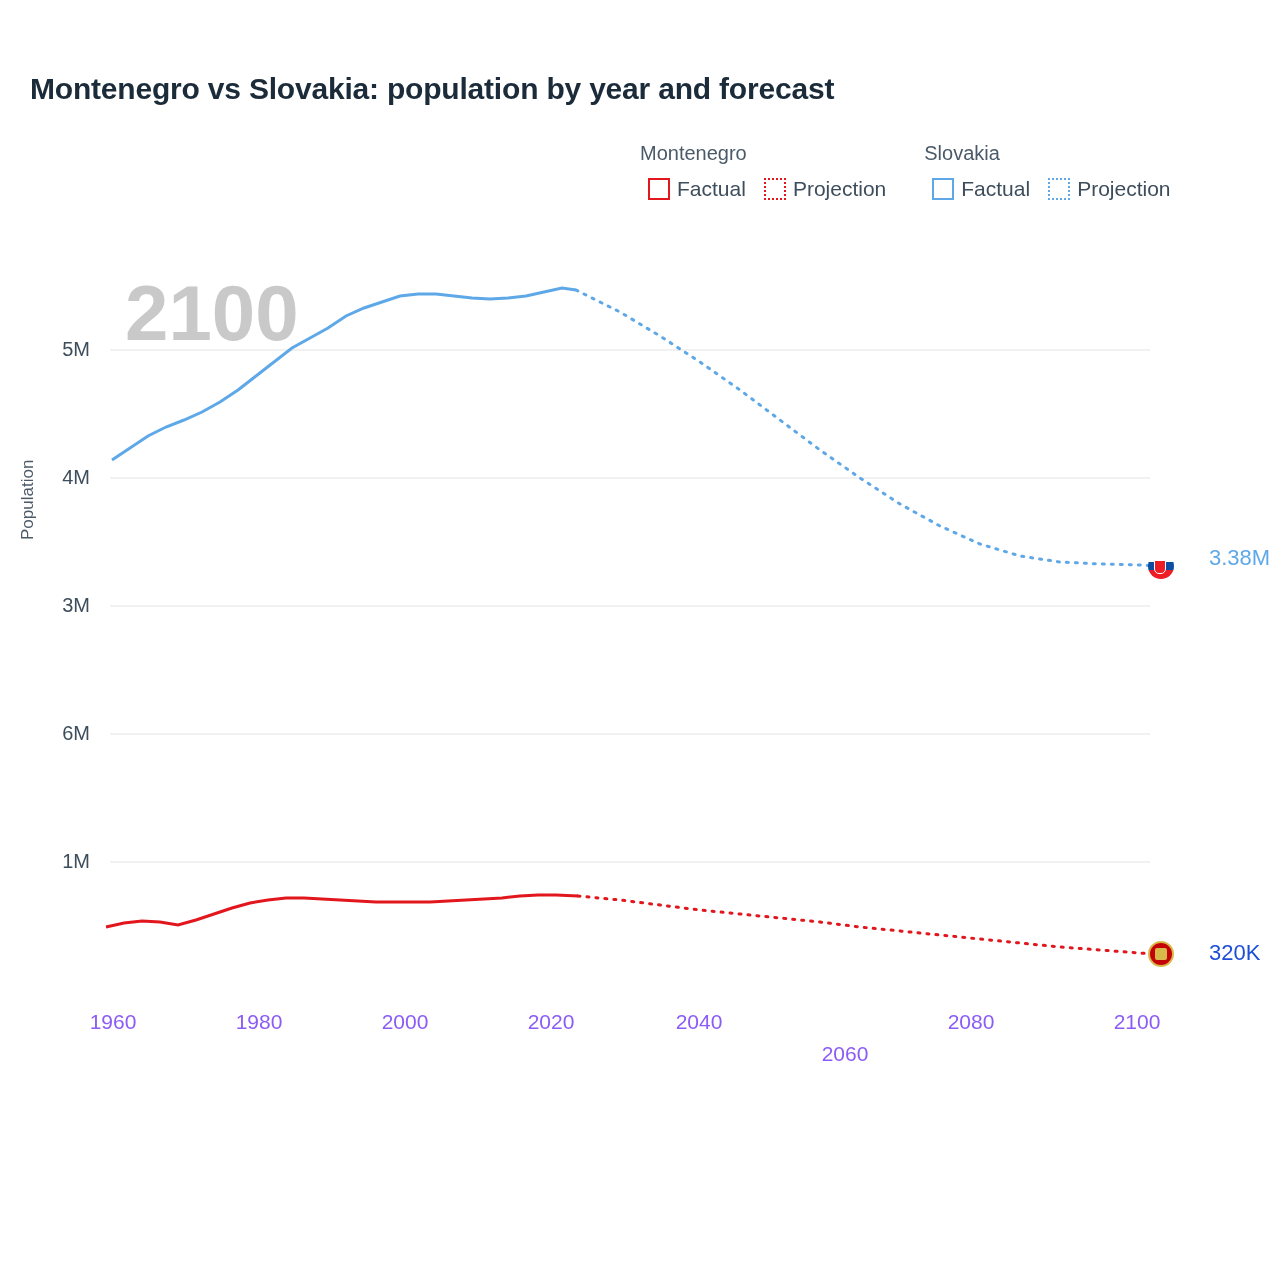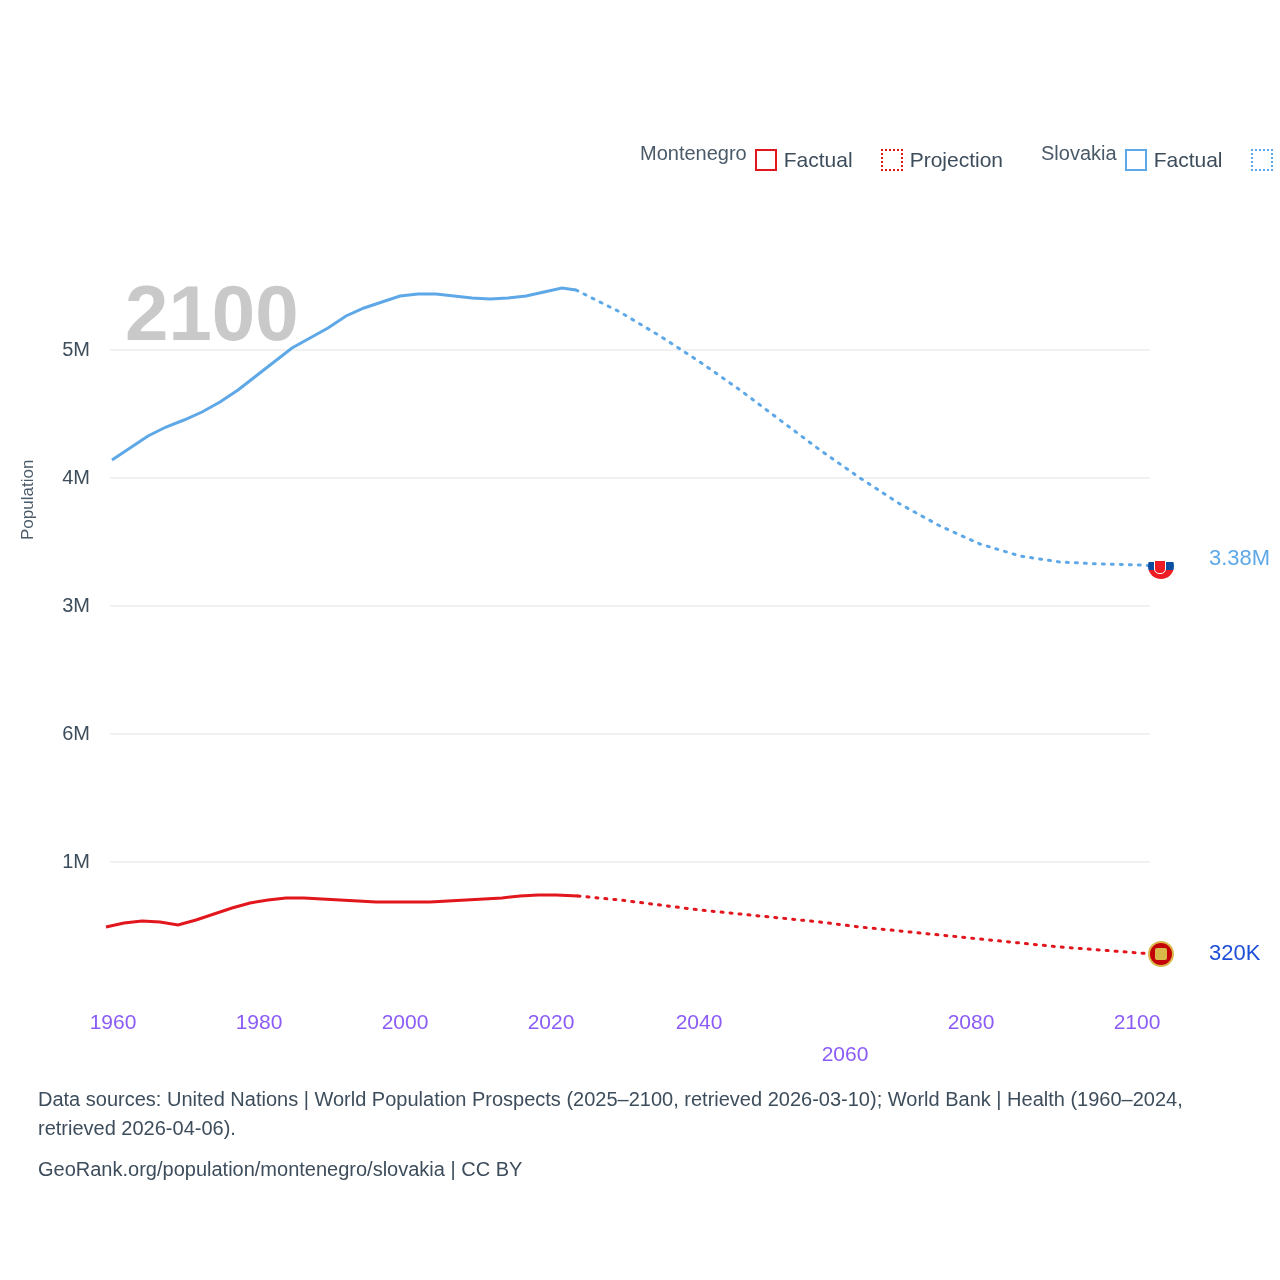--- a/index.html
+++ b/index.html
@@ -33,29 +33,30 @@
   .legend {
     position: absolute;
     left: 640px;
     top: 142px;
     display: flex;
     gap: 38px;
     align-items: flex-start;
   }
   .legend-group {
     display: flex;
+    flex-direction: column;
   }
   .legend-country {
     font-size: 20px;
     color: #4a5a68;
     margin-bottom: 12px;
   }
   .legend-items {
     display: flex;
-    gap: 28px;
+    gap: 18px;
     align-items: center;
     padding-left: 8px;
   }
   .legend-item {
     display: flex;
     align-items: center;
     gap: 7px;
     font-size: 21px;
     color: #3d4d5c;
   }
@@ -147,20 +148,21 @@
     color: #3d4d5c;
     line-height: 1.45;
   }
   .footer .src { margin-bottom: 12px; }
 </style>
 </head>
 <body>
 
 <div class="page">
 
+  <div class="title">Montenegro vs Slovakia: population by year and forecast</div>
 
   <div class="legend">
     <div class="legend-group">
       <div class="legend-country">Montenegro</div>
       <div class="legend-items">
         <div class="legend-item">
           <span class="swatch sw-mne-solid"></span>
           <span>Factual</span>
         </div>
         <div class="legend-item">
@@ -231,18 +233,14 @@
       <span class="flag-svk-emblem"></span>
     </div>
     <div class="end-label svk" style="left:1180px; top:295px;">3.38M</div>
 
     <div class="flag-dot flag-mne" style="left:1148px; top:691px;">
       <span class="flag-mne-emblem"></span>
     </div>
     <div class="end-label mne" style="left:1180px; top:690px;">320K</div>
   </div>
 
-  <div class="footer">
-    <div class="src">Data sources: United Nations | World Population Prospects (2025–2100, retrieved 2026-03-10); World Bank | Health (1960–2024, retrieved 2026-04-06).</div>
-    <div>GeoRank.org/population/montenegro/slovakia | CC BY</div>
-  </div>
 
 </div>
 
 </body></html>

